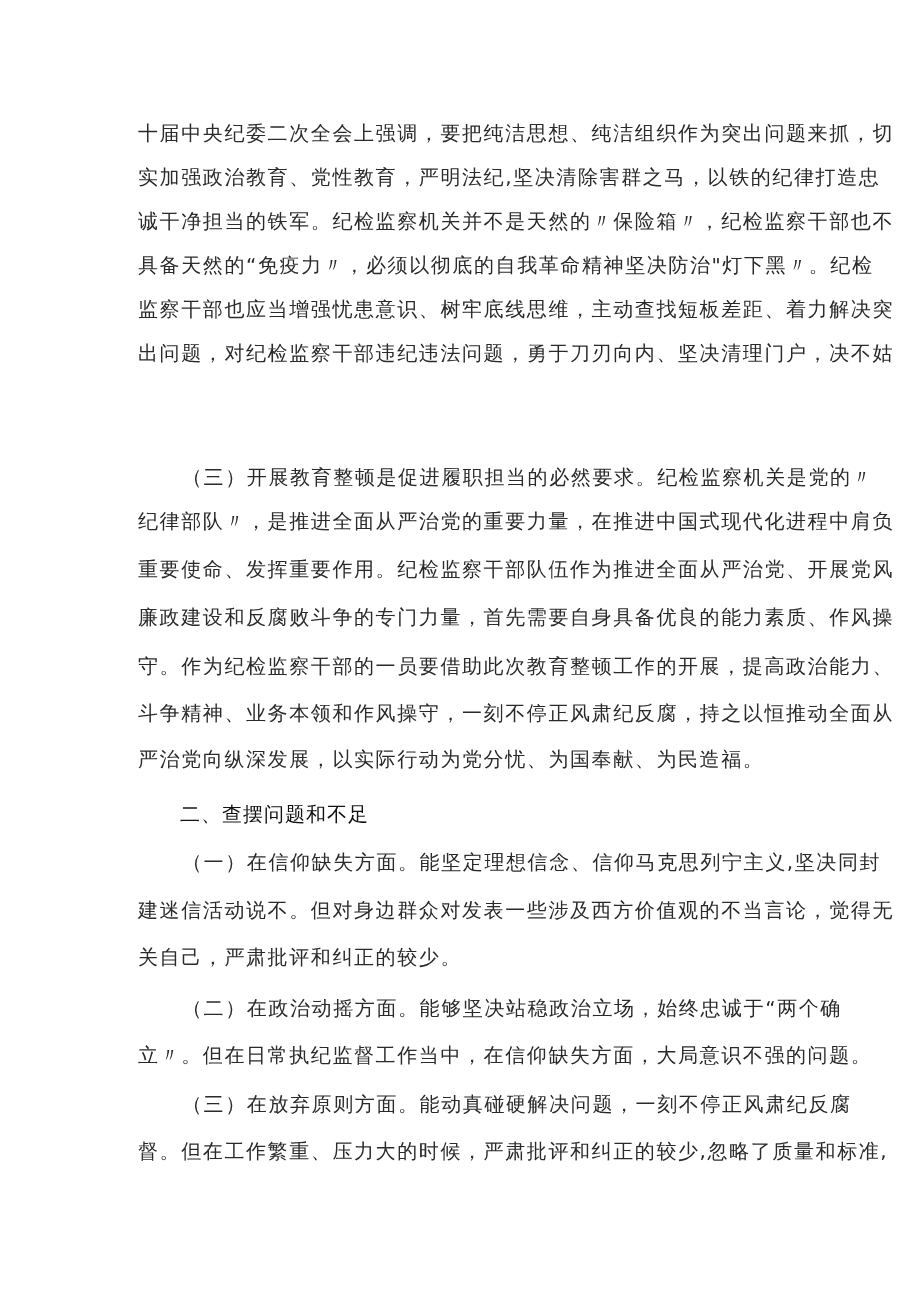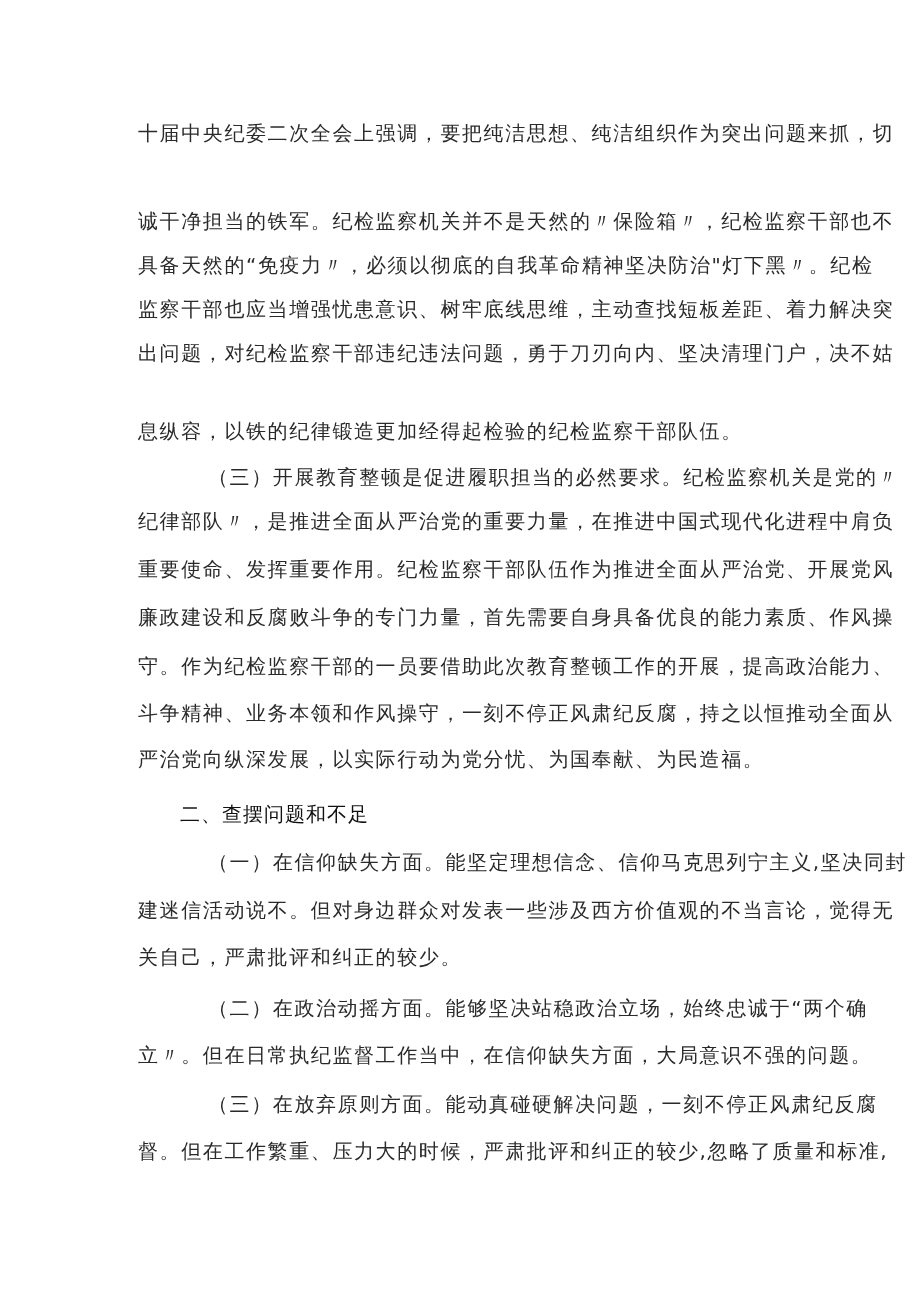--- a/index.html
+++ b/index.html
@@ -1,33 +1,33 @@
 <!DOCTYPE html>
 <html><head>
 <meta charset="utf-8">
 <style>
   html, body { margin: 0; padding: 0; background: #ffffff; }
   body { width: 920px; height: 1301px; position: relative; overflow: hidden;
          font-family: "DejaVu Sans", "Liberation Sans", sans-serif; color: #222; }
   .page { position: absolute; left: 0; top: 0; width: 848px; height: 1301px; background: #fff; }
   .line { position: absolute; left: 138px; width: 680px; height: 28px; line-height: 28px;
           font-size: 20px; white-space: nowrap; letter-spacing: 1.6px; color: #2a2a2a; }
-  .indent { left: 182px; width: 636px; margin-left: 26px; }
+  .indent { left: 182px; width: 636px; }
   .heading { font-weight: normal; color: #111; left: 180px; letter-spacing: 1px; }
 </style>
 </head>
 <body>
 
 <div class="page">
   <div class="line" style="top:119px">十届中央纪委二次全会上强调，要把纯洁思想、纯洁组织作为突出问题来抓，切</div>
+  <div class="line" style="top:163px">实加强政治教育、党性教育，严明法纪,坚决清除害群之马，以铁的纪律打造忠</div>
   <div class="line" style="top:207px">诚干净担当的铁军。纪检监察机关并不是天然的〃保险箱〃，纪检监察干部也不</div>
   <div class="line" style="top:251px">具备天然的“免疫力〃，必须以彻底的自我革命精神坚决防治"灯下黑〃。纪检</div>
   <div class="line" style="top:295px">监察干部也应当增强忧患意识、树牢底线思维，主动查找短板差距、着力解决突</div>
   <div class="line" style="top:339px">出问题，对纪检监察干部违纪违法问题，勇于刀刃向内、坚决清理门户，决不姑</div>
-  <div class="line" style="top:417px">息纵容，以铁的纪律锻造更加经得起检验的纪检监察干部队伍。</div>
 
   <div class="line indent" style="top:463px">（三）开展教育整顿是促进履职担当的必然要求。纪检监察机关是党的〃</div>
   <div class="line" style="top:507px">纪律部队〃，是推进全面从严治党的重要力量，在推进中国式现代化进程中肩负</div>
   <div class="line" style="top:555px">重要使命、发挥重要作用。纪检监察干部队伍作为推进全面从严治党、开展党风</div>
   <div class="line" style="top:603px">廉政建设和反腐败斗争的专门力量，首先需要自身具备优良的能力素质、作风操</div>
   <div class="line" style="top:652px">守。作为纪检监察干部的一员要借助此次教育整顿工作的开展，提高政治能力、</div>
   <div class="line" style="top:745px">严治党向纵深发展，以实际行动为党分忧、为国奉献、为民造福。</div>
   <div class="line" style="top:699px">斗争精神、业务本领和作风操守，一刻不停正风肃纪反腐，持之以恒推动全面从</div>
 
   <div class="line heading" style="top:800px">二、查摆问题和不足</div>

